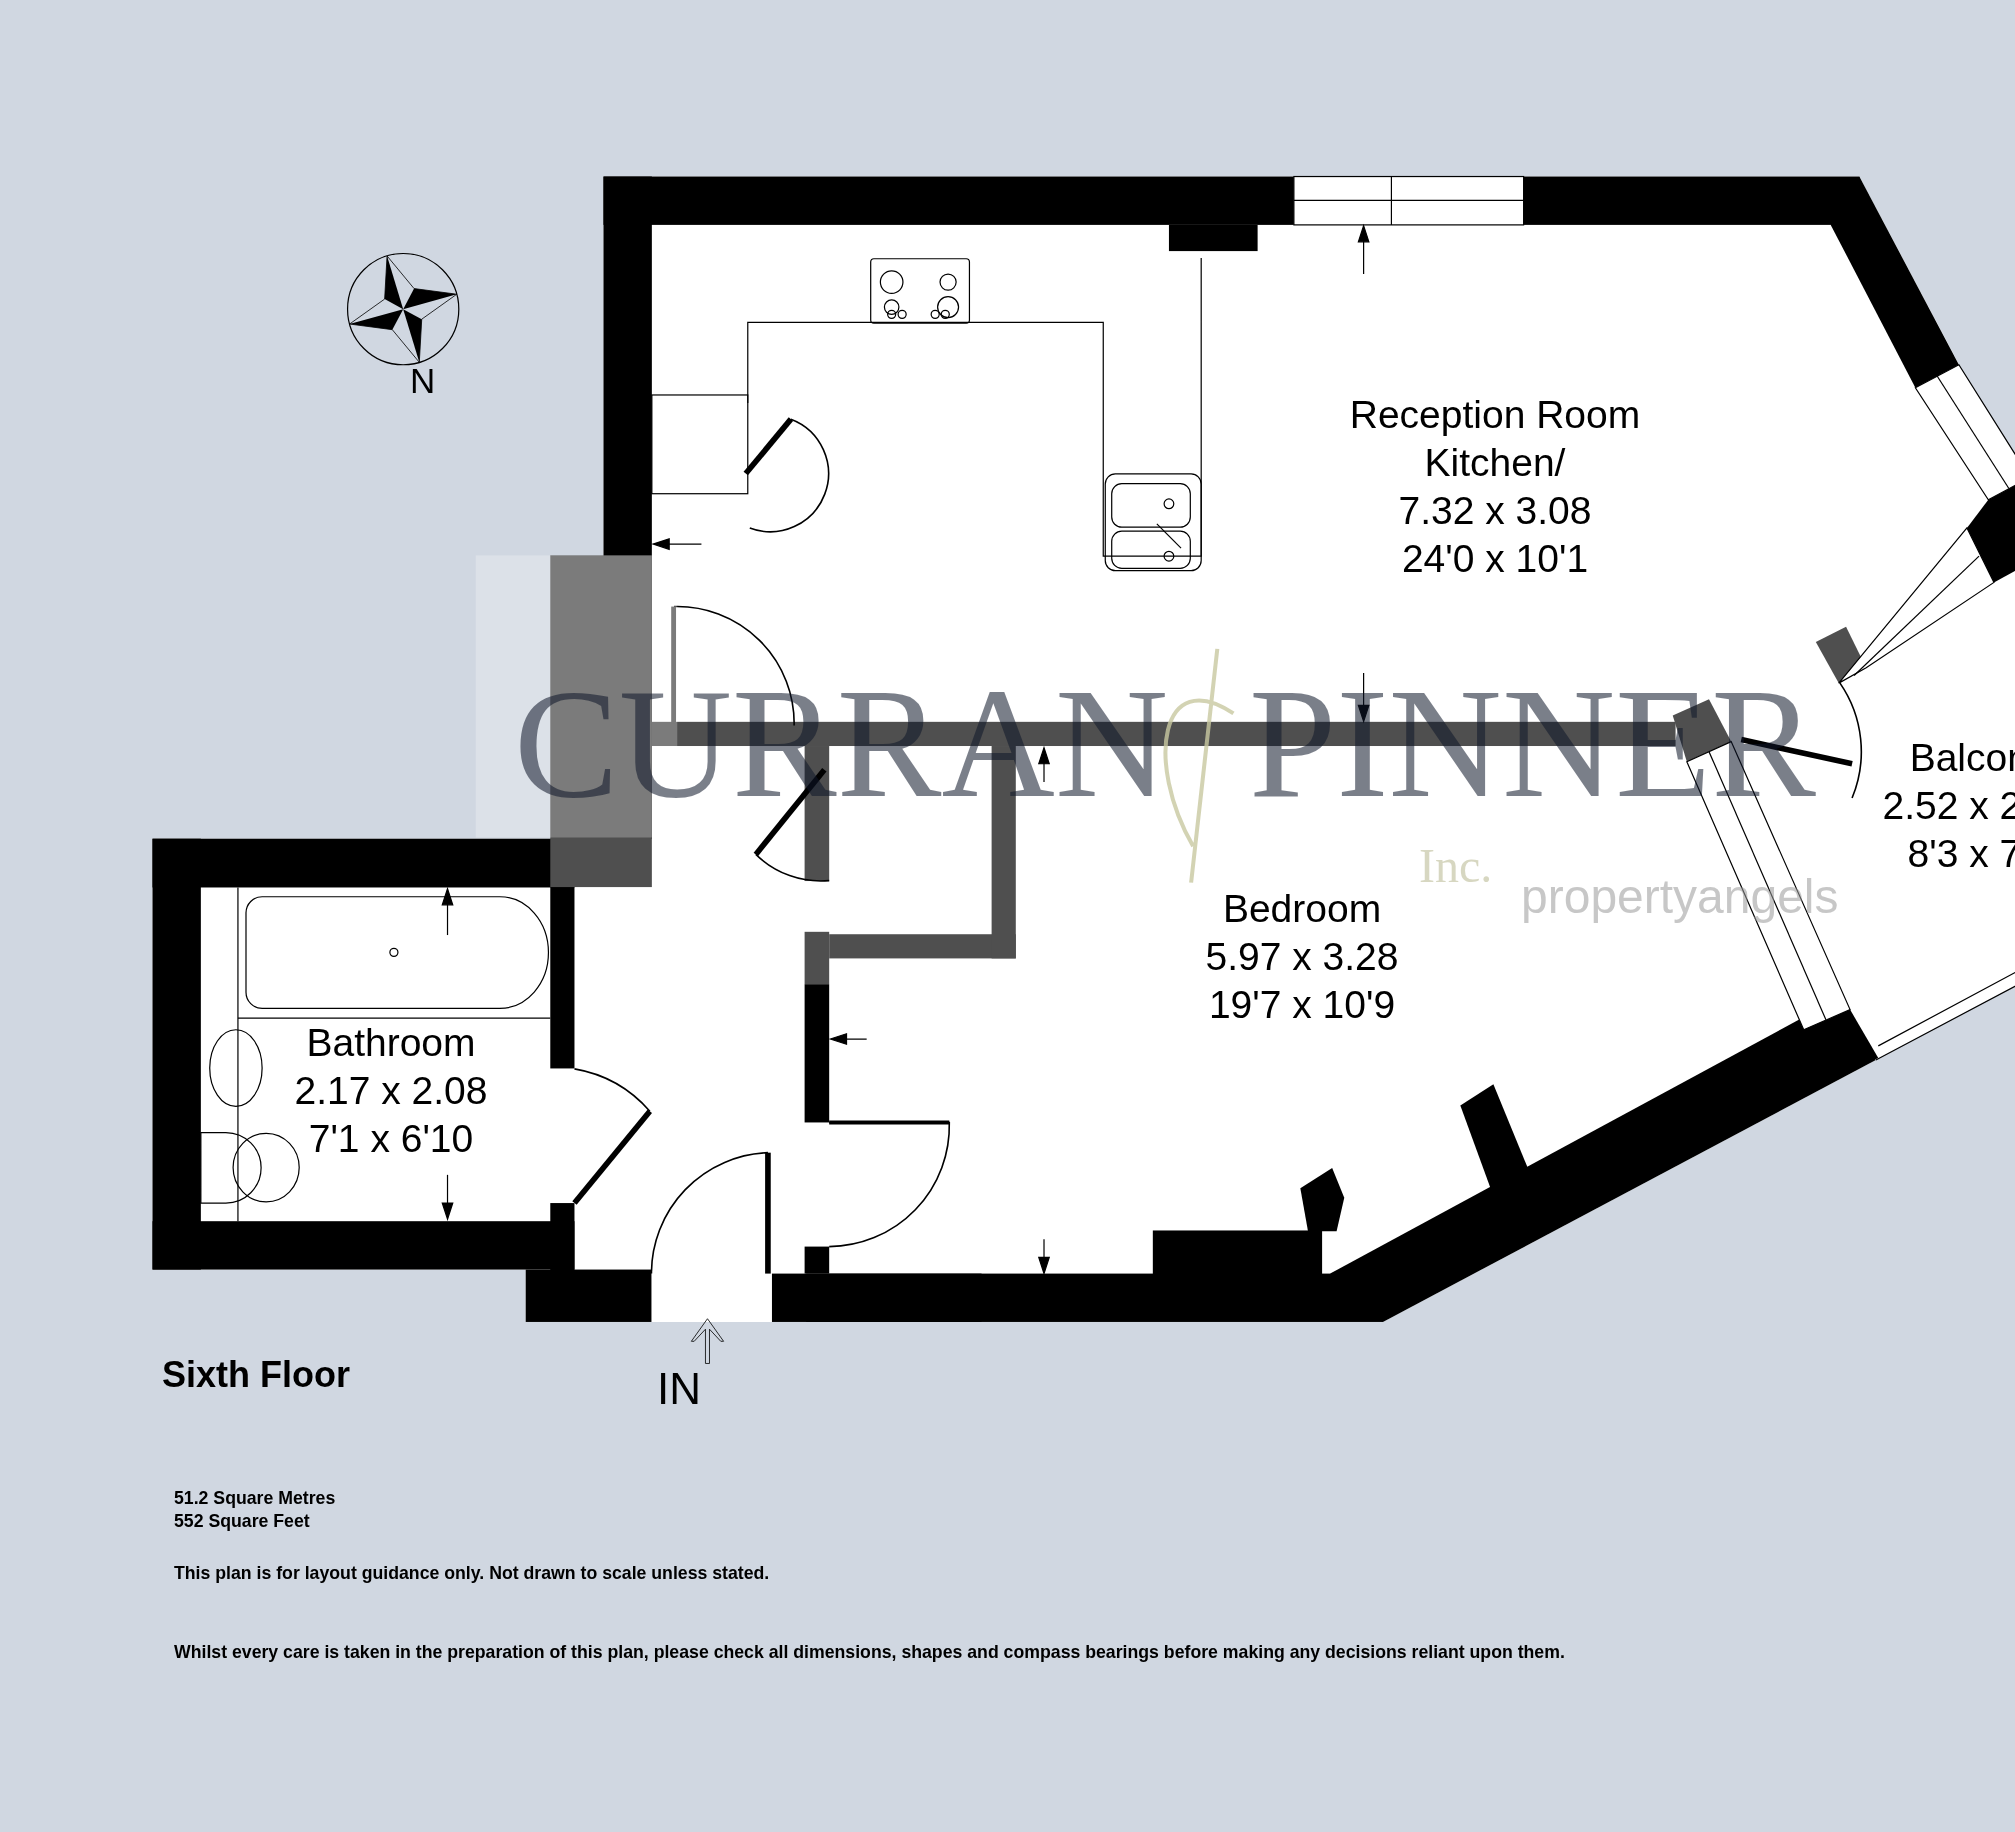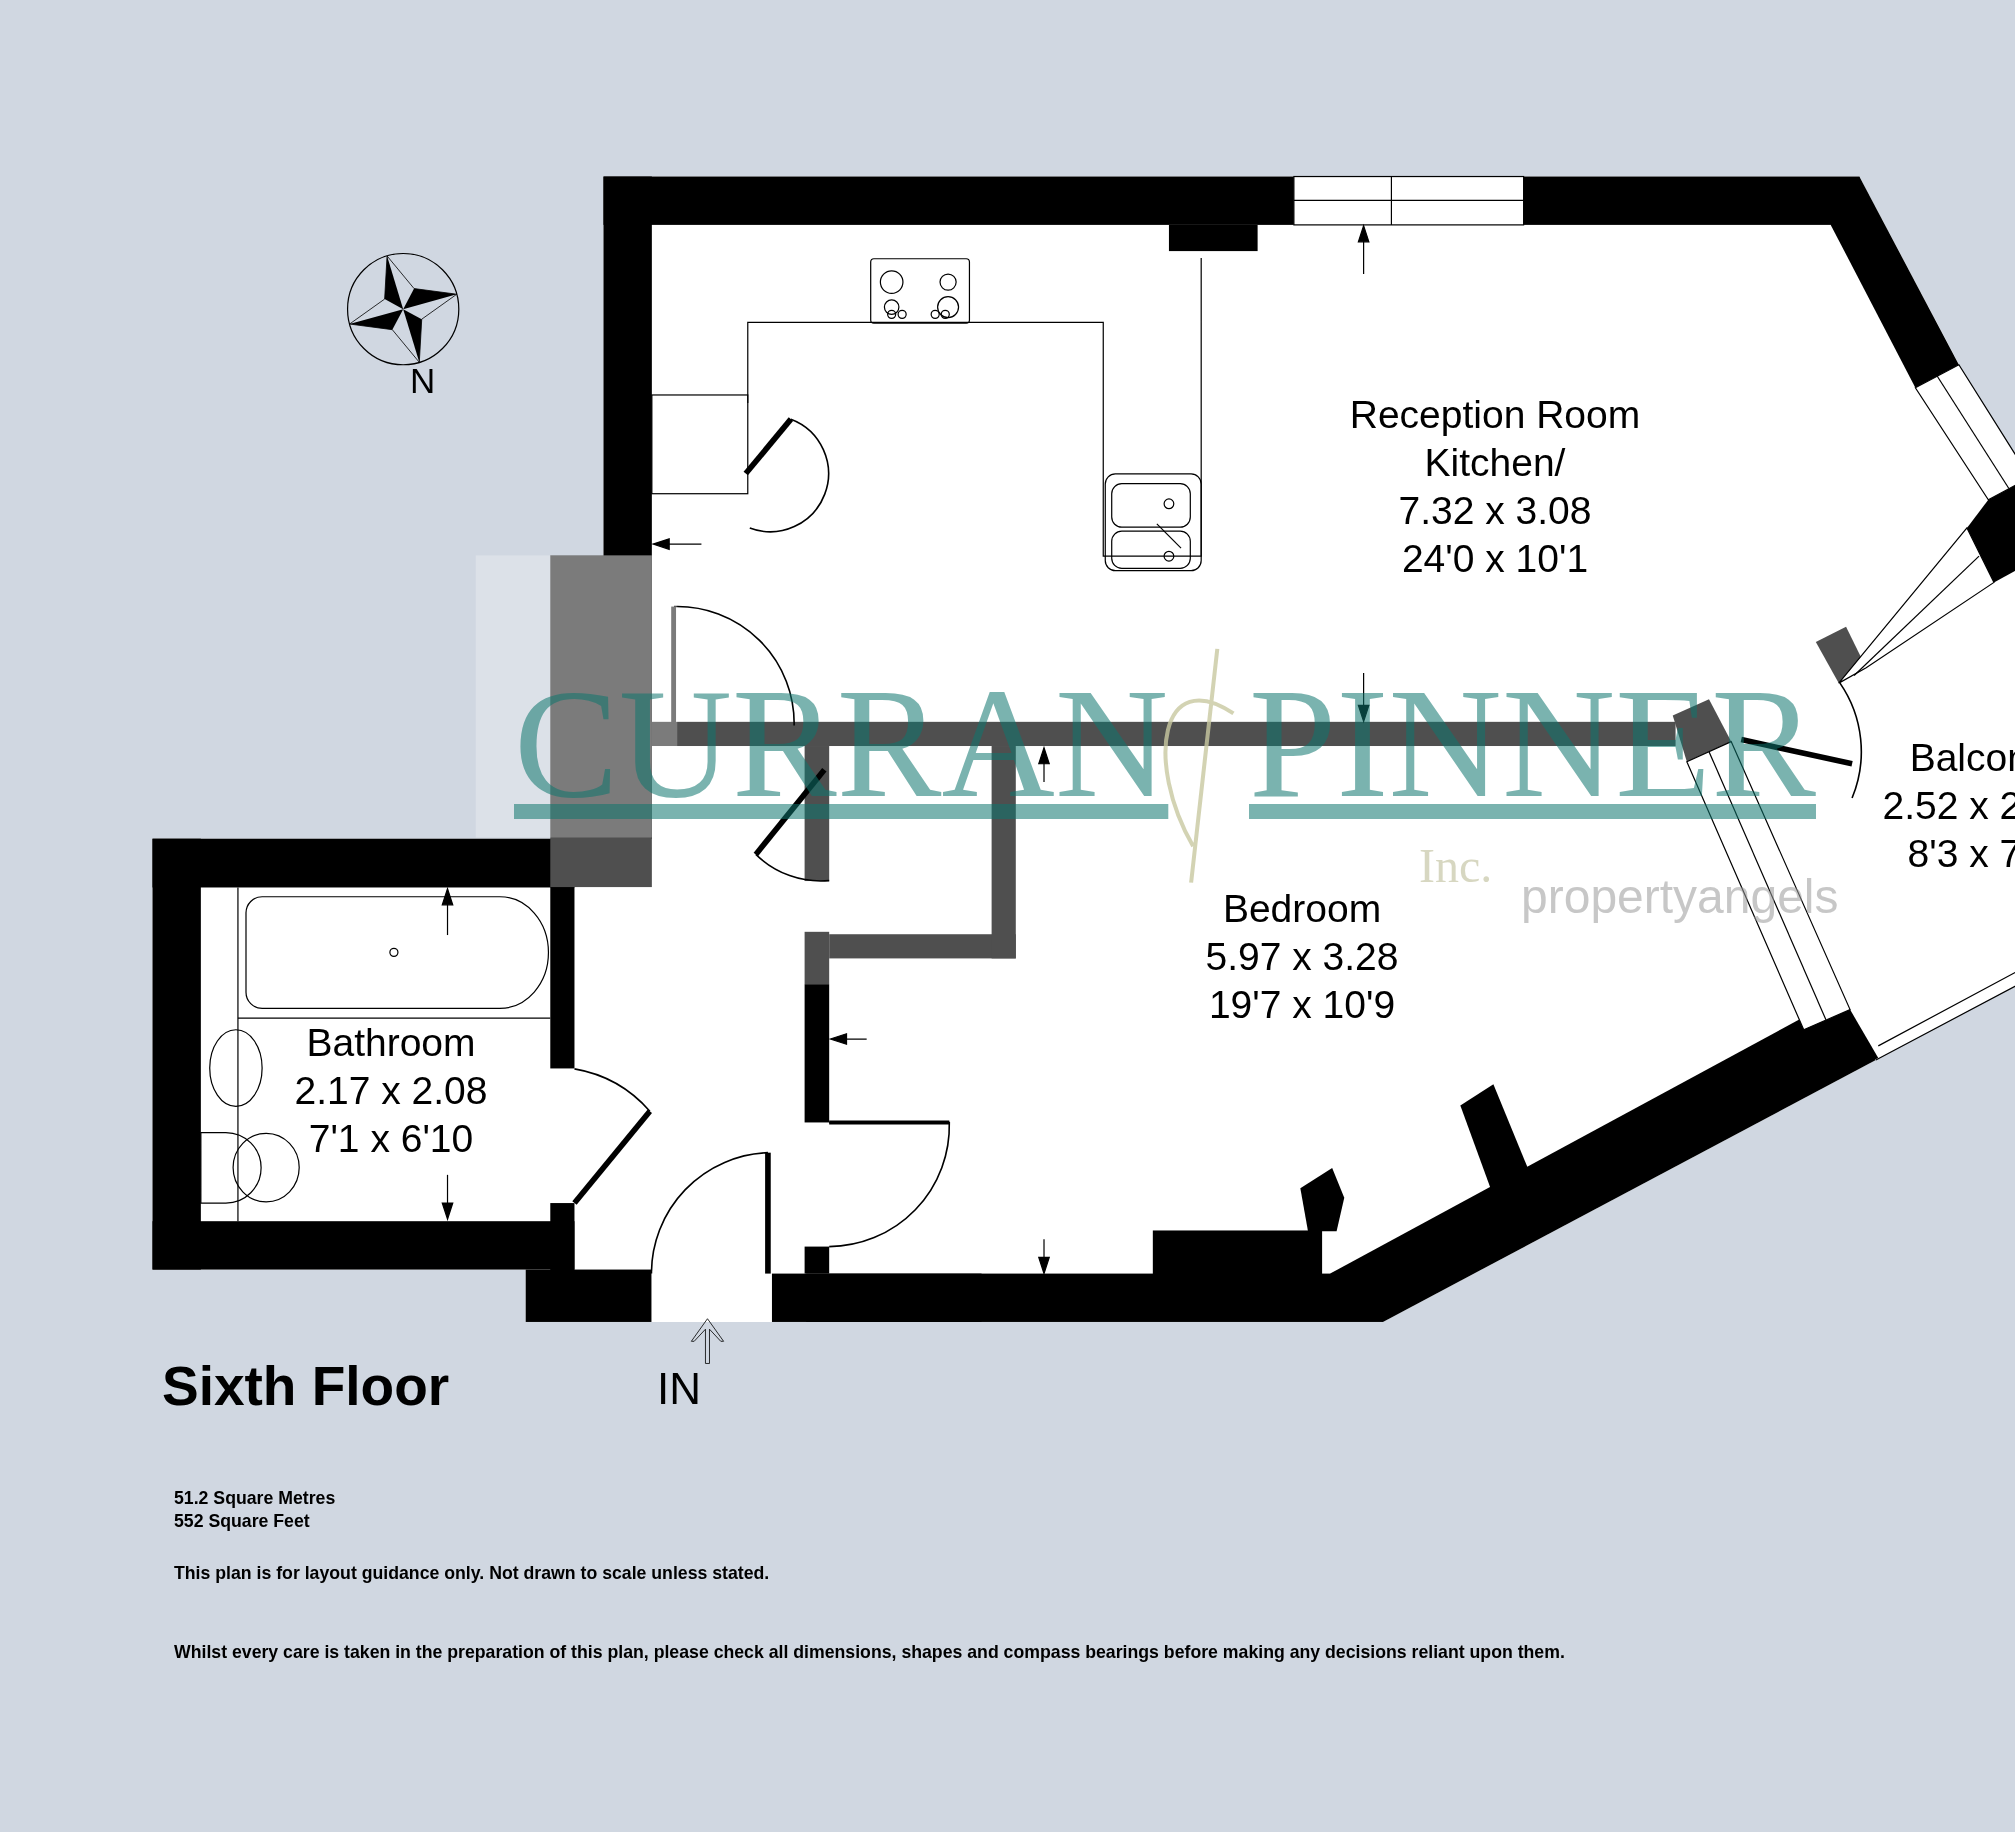--- a/index.html
+++ b/index.html
@@ -2,27 +2,27 @@
 <html style="font-size:6.4px"><head>
 <meta charset="utf-8">
 <style>
   html, body { margin:0; padding:0; }
   body { width:2352px; height:1833px; background:#d0d7e1; position:relative; overflow:hidden;
          font-family:"Liberation Sans", sans-serif; }
   #plan { position:absolute; left:0; top:0; width:2352px; height:1833px; }
   .lbl { position:absolute; text-align:center; color:#000; white-space:nowrap; line-height:1.2; }
   .room-label { font-size:39px; }
   .room-label div { line-height:48px; }
-  .title { position:absolute; left:162px; top:1354px; font-size:55px; font-weight:bold; color:#000; }
+  .title { position:absolute; left:162px; top:1354px; font-size:36px; font-weight:bold; color:#000; }
   .in-label { position:absolute; left:657px; top:1364px; font-size:44px; color:#000; }
   .compass-n { position:absolute; left:410px; top:361px; font-size:35px; color:#000; }
   .notes { position:absolute; left:166px; top:1487px; font-size:17.7px; font-weight:bold; color:#000; }
   .notes div { line-height:23.4px;margin-left:8px; }
   .notes .gap { height:28px; }
-  .wm-text { position:absolute; font-family:"Liberation Serif", serif; color:#0f766e; opacity:0.55; white-space:nowrap;text-decoration:underline; }
+  .wm-text { position:absolute; font-family:"Liberation Serif", serif; color:#0f172a; opacity:0.55; white-space:nowrap; }
   .wm-sub { position:absolute; font-family:"Liberation Sans", sans-serif; white-space:nowrap; opacity:0.55; }
 </style>
 </head>
 <body>
 
 <svg id="plan" viewBox="0 0 5835 4548" xmlns="http://www.w3.org/2000/svg">
 
   <g fill="#ffffff">
     <polygon points="1497,438 4613,438 5530,2166 4654,2630 3431,3280 1304,3280 1304,3150 378,3150 378,2081 1497,2081"></polygon>
   </g>

